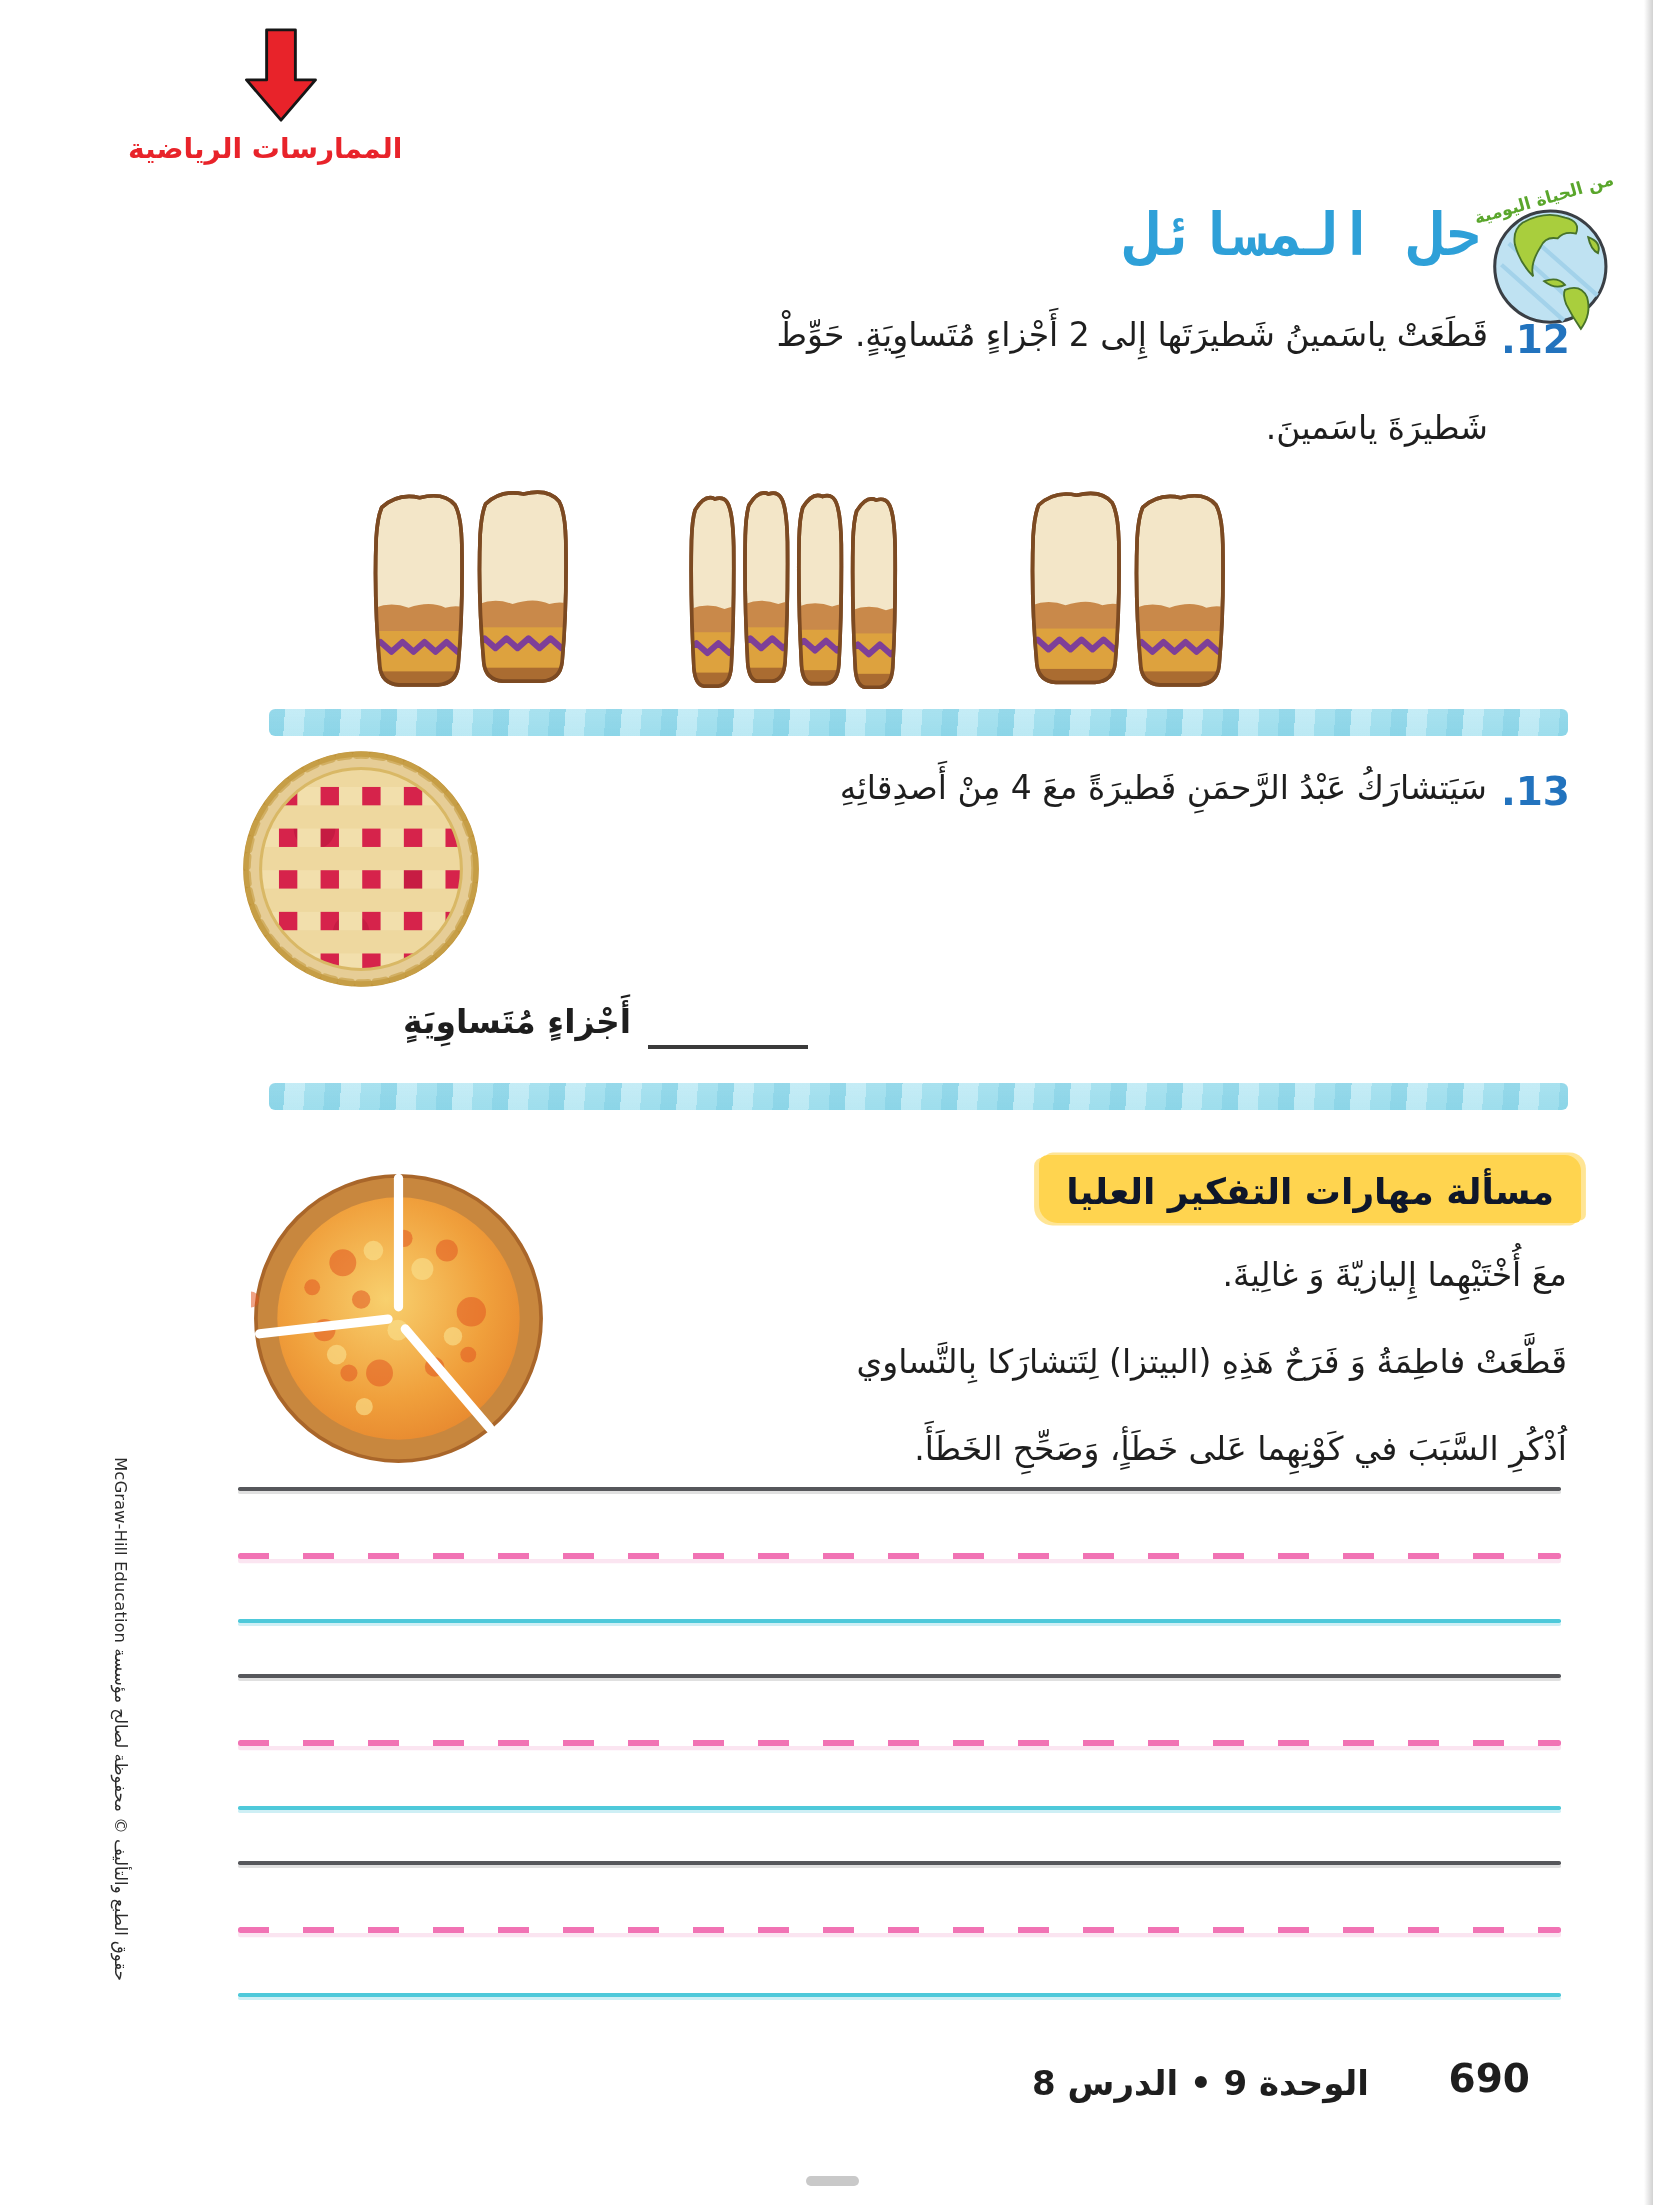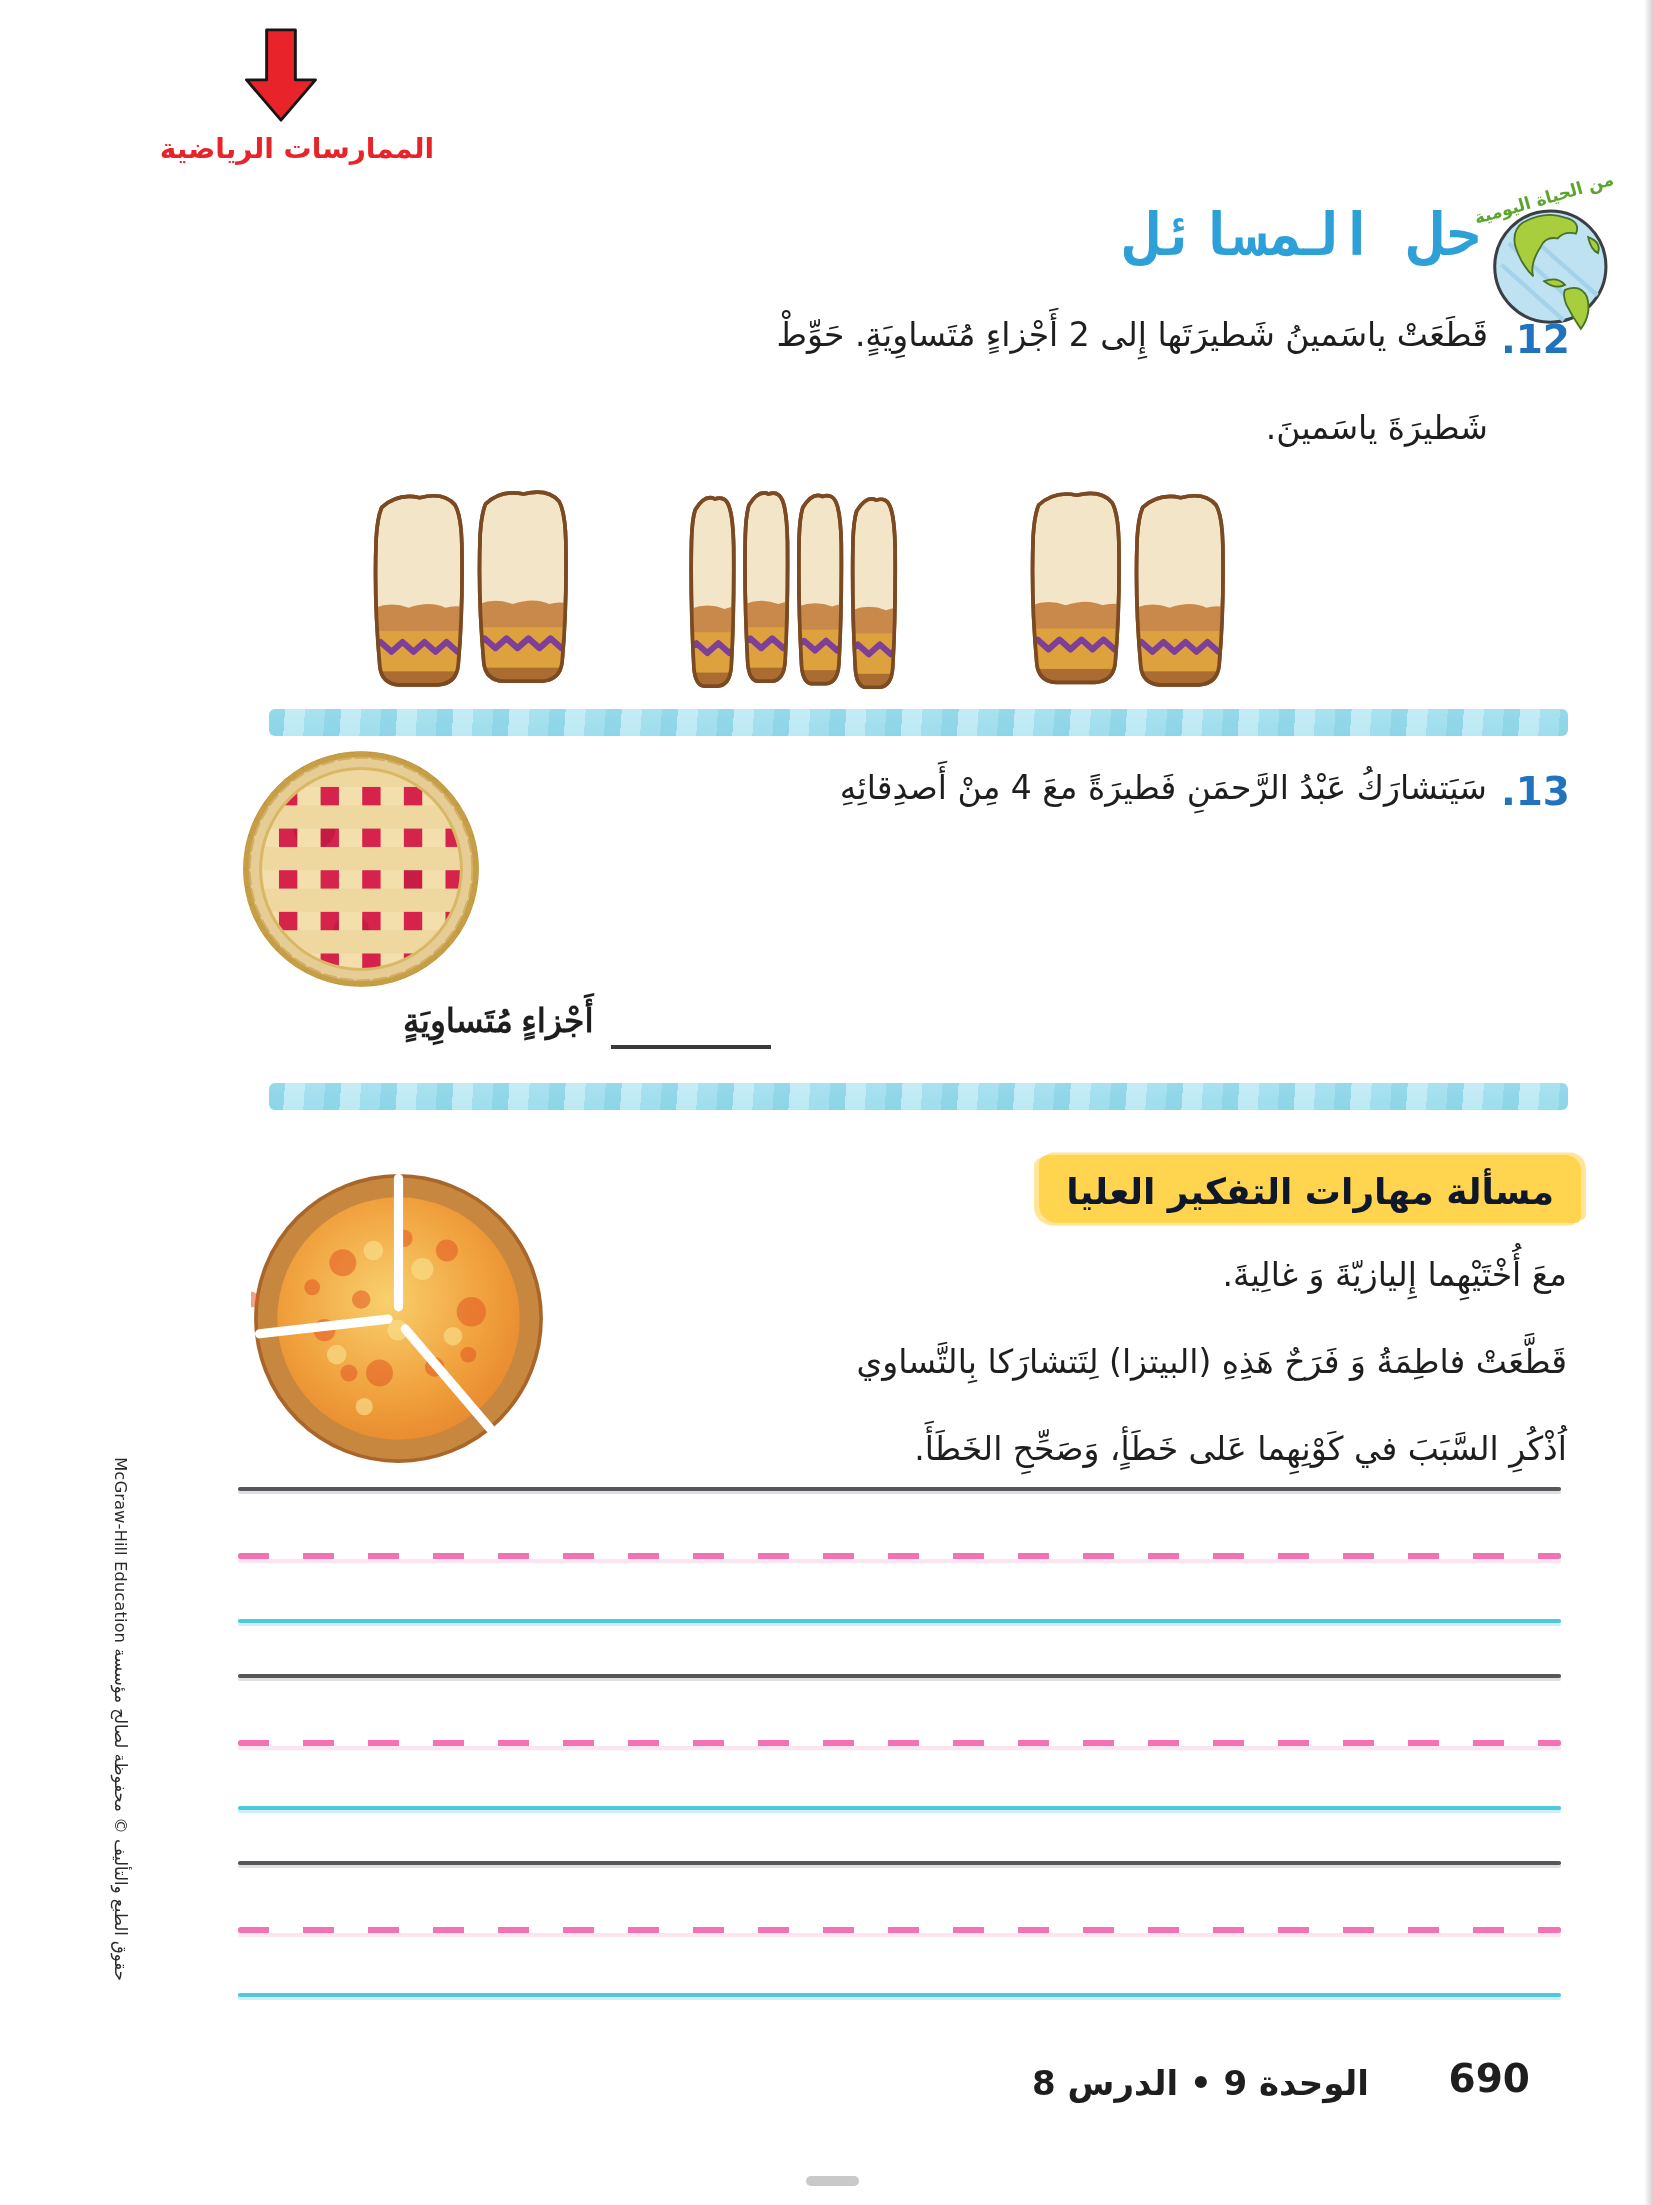--- a/index.html
+++ b/index.html
@@ -3,42 +3,42 @@
 <meta charset="utf-8">
 <style>
   html,body{margin:0;padding:0;background:#ffffff;}
   .page{
     position:relative; width:1654px; height:2205px; background:#ffffff;
     font-family:"DejaVu Sans", sans-serif; direction:rtl; overflow:hidden;
   }
   .edge-shade{position:absolute;top:0;right:0;width:8.6px;height:100%;
     background:linear-gradient(270deg,rgba(0,0,0,.18),rgba(0,0,0,0));}
   
-  .practices{position:absolute;left:129px;top:24.5px;width:306px;text-align:right;}
+  .practices{position:absolute;left:129px;top:24.5px;width:306px;text-align:left;}
   .practices svg{display:block;margin:0 auto;}
   .practices-label{margin-top:3.7px;font-size:28px;font-weight:bold;color:#e8232a;}
   
   .section-title{position:absolute;right:172px;top:208px;font-size:59px;font-weight:bold;
     color:#2ea0d8;line-height:1.1;font-family:Liberation Mono, monospace;}
   .globe{position:absolute;right:28px;top:170px;}
   
   .prob-number{position:absolute;font-size:39px;font-weight:bold;color:#2273be;}
   .prob-text{position:absolute;font-size:33px;font-weight:normal;color:#1e1e1e;
     text-align:right;line-height:93px;}
   
   .sandwich{position:absolute;}
   
   .divider{position:absolute;left:270px;width:1299px;height:27px;border-radius:6.1px;
     background:
       repeating-linear-gradient(94deg, rgba(110,200,224,.55) 0 16px, rgba(196,236,246,.55) 16px 36px, rgba(140,215,233,.5) 36px 56px),
       linear-gradient(180deg, rgba(196,236,246,.95), rgba(162,224,238,.85));
   }
   
   .answer{position:absolute;left:404px;top:994px;display:flex;flex-direction:row;
-    align-items:flex-end;gap:17px;direction:rtl;font-family:Liberation Serif, serif;}
+    align-items:flex-end;gap:17px;direction:rtl;}
   .answer-blank{display:inline-block;width:160px;height:38px;border-bottom:4.9px solid #3a3a3a;}
   .answer-label{font-size:33px;font-weight:bold;color:#1e1e1e;line-height:55px;}
   
   .hot-heading{position:absolute;right:72px;top:1155px;background:#ffd44f;
     padding:16px 27px 11px 27px;border-radius:8.6px 16px 6.1px 18.4px;
     font-size:36px;font-weight:bold;color:#0f172a;
     box-shadow:-4.9px 2.5px 0 rgba(255,212,79,.6), 4.9px -2.5px 0 rgba(255,212,79,.6);}
   
   .wgroup{position:absolute;left:239px;width:1323px;height:141px;}
   .gline{position:absolute;left:0;width:100%;height:3.7px;background:#56575b;border-radius:1.8px;

